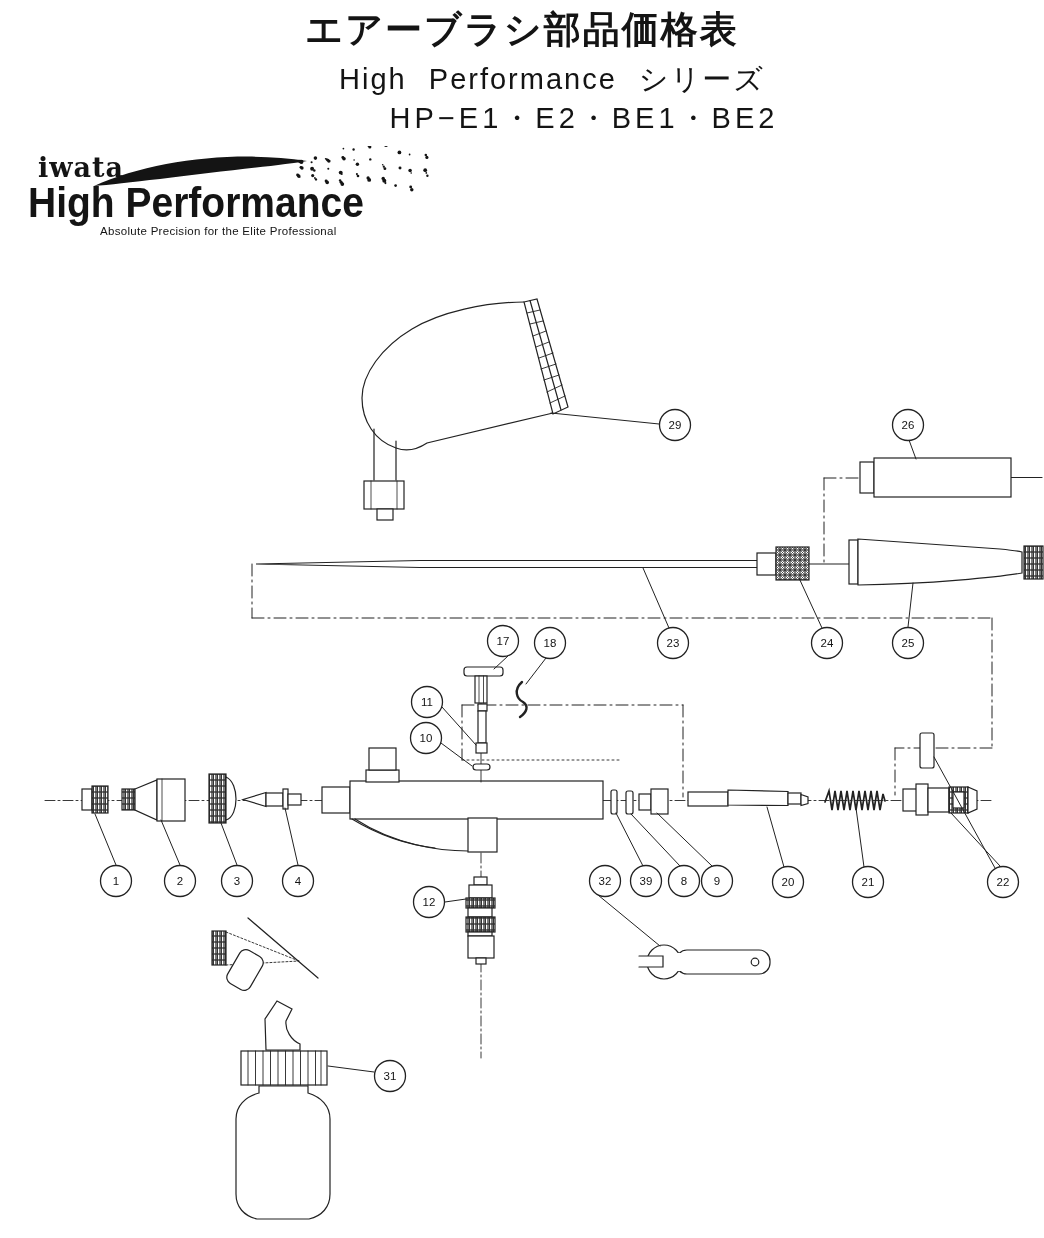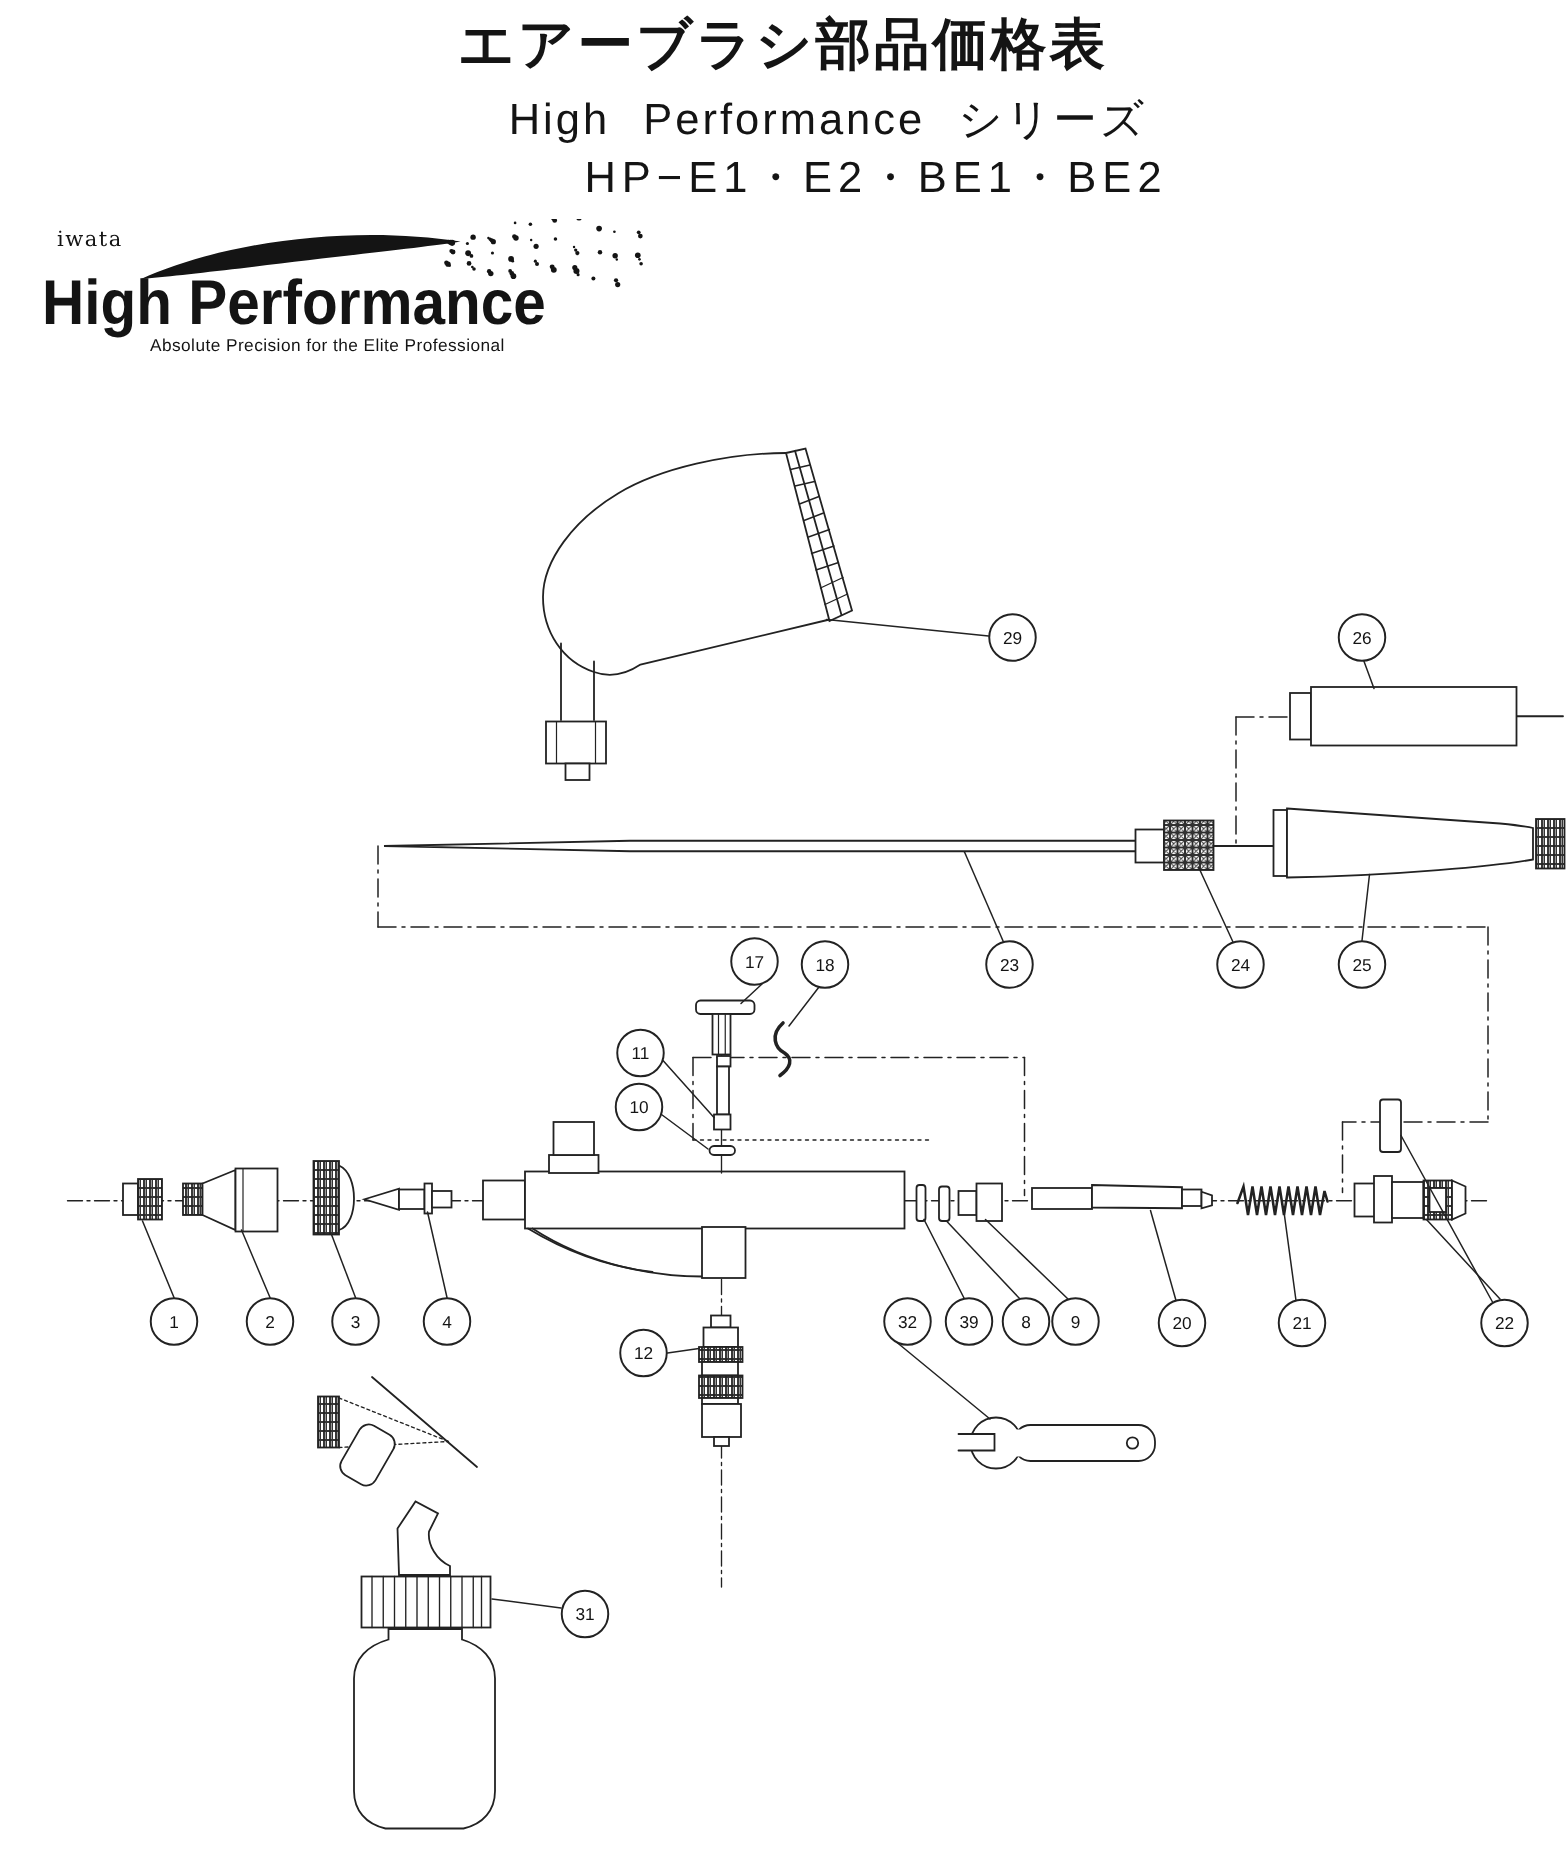--- a/index.html
+++ b/index.html
@@ -4,21 +4,21 @@
 <style>
   html,body{margin:0;padding:0;background:#fff}
   .page{position:relative;width:1044px;height:1238px;background:#fff;color:#141414;
         font-family:"Liberation Sans",sans-serif;overflow:hidden}
   .hdr{position:absolute;left:0;width:100%;text-align:center;white-space:nowrap;color:#141414}
   .t1{top:5px;font-size:37px;font-weight:700;letter-spacing:2px}
   .t2{top:60px;font-size:29px;font-weight:400;letter-spacing:2px;word-spacing:12px;padding-left:30px}
   .t3{top:99px;font-size:29px;font-weight:400;letter-spacing:4px;padding-left:62px}
   .logo{position:absolute;left:30px;top:152px;width:440px;height:100px}
   .brand{position:absolute;left:8px;top:0;font-family:"DejaVu Serif","Liberation Serif",serif;
-         font-weight:400;font-size:14px;letter-spacing:1px}
+         font-weight:700;font-size:27px;letter-spacing:1px}
   .lname{position:absolute;left:-2px;top:27px;font-size:39px;font-weight:900;
          letter-spacing:0px;transform:scale(1.0,1.08);transform-origin:left top}
   .ltag{position:absolute;left:70px;top:73px;font-size:11.5px;letter-spacing:0.3px}
   .swoosh{position:absolute;left:60px;top:-6px}
   svg{font-family:"Liberation Sans",sans-serif}
   .diagram{position:absolute;left:0;top:0}
 </style>
 </head>
 <body>
 

